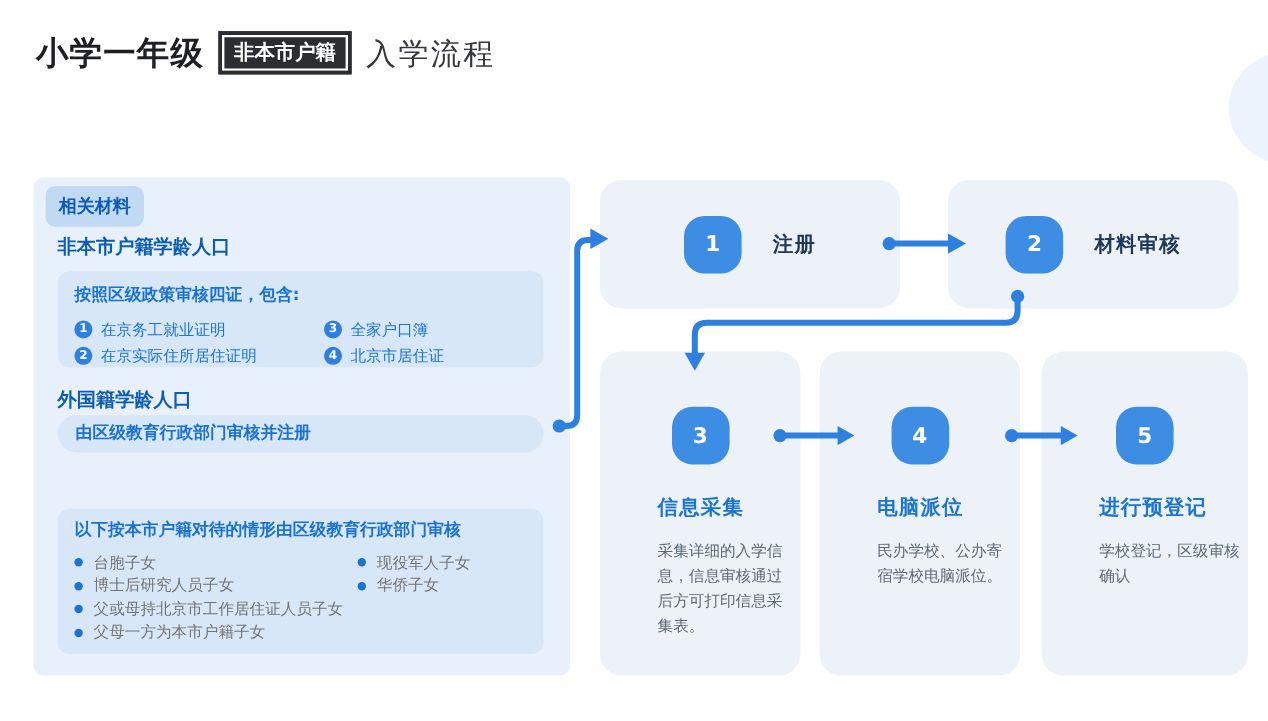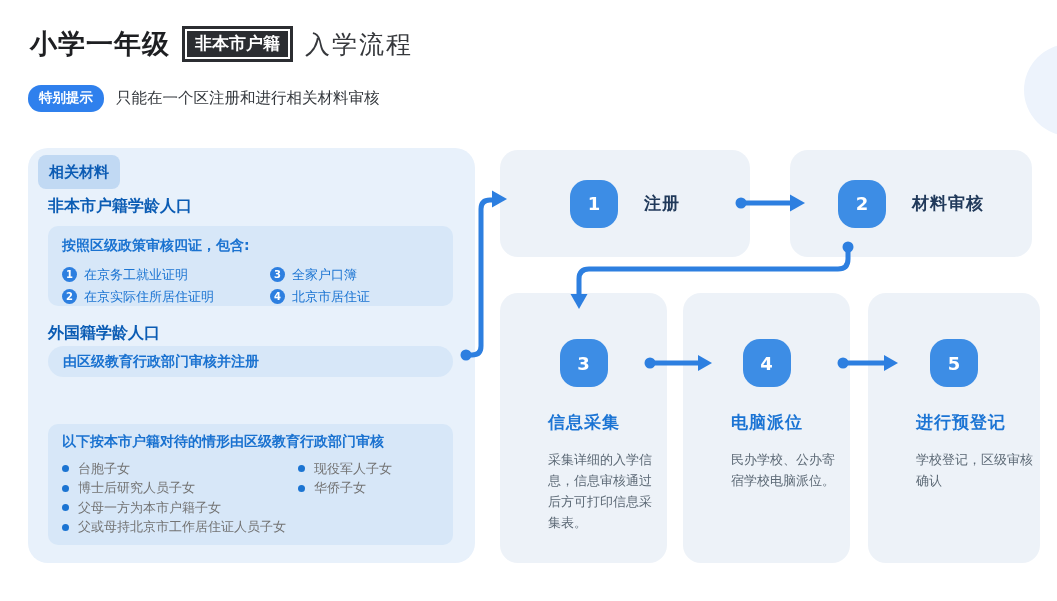--- a/index.html
+++ b/index.html
@@ -27,21 +27,21 @@
   .tip-text { margin-left:12px; font-size:15.5px; color:#33373c; }
 
   .deco-circle {
     position:absolute; right:-59px; top:44px; width:92px; height:92px;
     border-radius:50%; background:#edf3fc;
   }
 
   
   .materials-panel {
     position:absolute; left:28px; top:148px; width:447px; height:415px;
-    background:#e8f1fb; border-radius:20px;
+    background:#e8f1fb; border-radius:8px;
   }
   .panel-tab {
     position:absolute; left:10px; top:7px; width:82px; height:34px;
     background:#c1d9f3; border-radius:8px; color:#0d5cb4; font-size:15px; font-weight:700;
     display:flex; align-items:center; justify-content:center;
   }
   .panel-heading {
     position:absolute; left:20px; font-size:16px; font-weight:700; color:#0b5cb4;
   }
   .h1 { top:48px; } .h2 { top:175px; } .h3 { top:246px; }
@@ -108,24 +108,20 @@
 </head>
 <body>
 
 <div class="page">
 
   <div class="title-row">
     <span class="title-main">小学一年级</span>
     <span class="title-badge">非本市户籍</span>
     <span class="title-rest">入学流程</span>
   </div>
-  <div class="tip-row">
-    <span class="tip-badge">特别提示</span>
-    <span class="tip-text">只能在一个区注册和进行相关材料审核</span>
-  </div>
 
   <div class="deco-circle"></div>
 
   <div class="materials-panel">
     <div class="panel-tab">相关材料</div>
 
     <div class="panel-heading h1">非本市户籍学龄人口</div>
     <div class="info-box box1">
       <div class="box-title">按照区级政策审核四证，包含:</div>
       <div class="cert-grid">
@@ -158,25 +154,25 @@
           <div class="bullet-item">
             <span class="bullet-dot"></span>
             <span>台胞子女</span>
           </div>
           <div class="bullet-item">
             <span class="bullet-dot"></span>
             <span>博士后研究人员子女</span>
           </div>
           <div class="bullet-item">
             <span class="bullet-dot"></span>
+            <span>父或母持北京市工作居住证人员子女</span>
+          </div>
+          <div class="bullet-item">
+            <span class="bullet-dot"></span>
             <span>父母一方为本市户籍子女</span>
-          </div>
-          <div class="bullet-item">
-            <span class="bullet-dot"></span>
-            <span>父或母持北京市工作居住证人员子女</span>
           </div>
         </div>
         <div class="bullet-col2">
           <div class="bullet-item">
             <span class="bullet-dot"></span>
             <span>现役军人子女</span>
           </div>
           <div class="bullet-item">
             <span class="bullet-dot"></span>
             <span>华侨子女</span>

